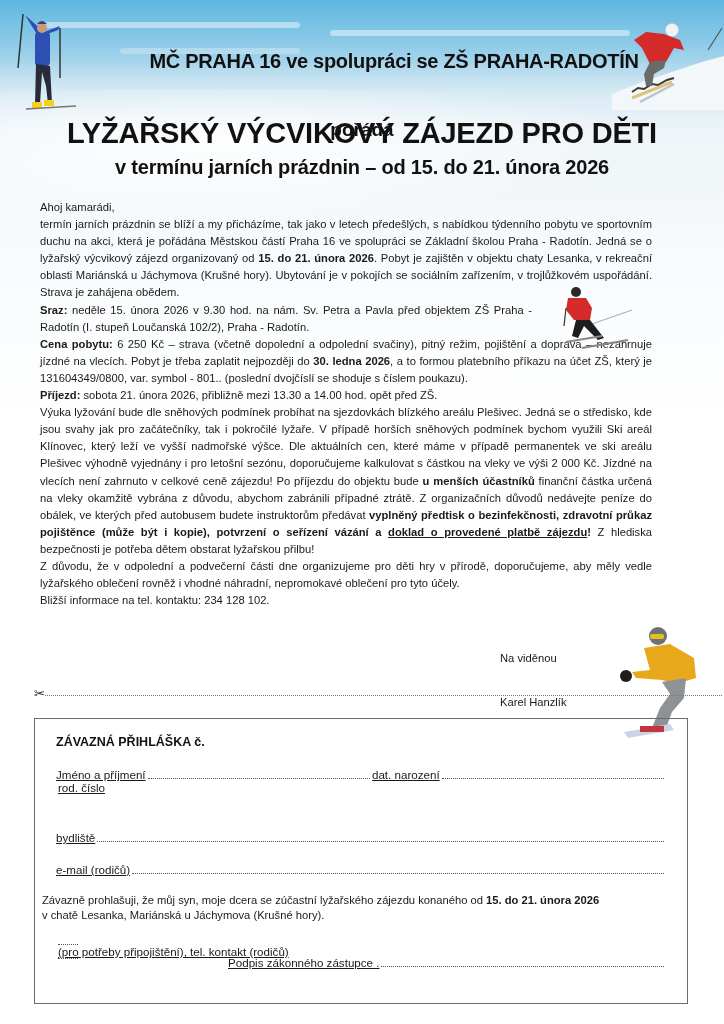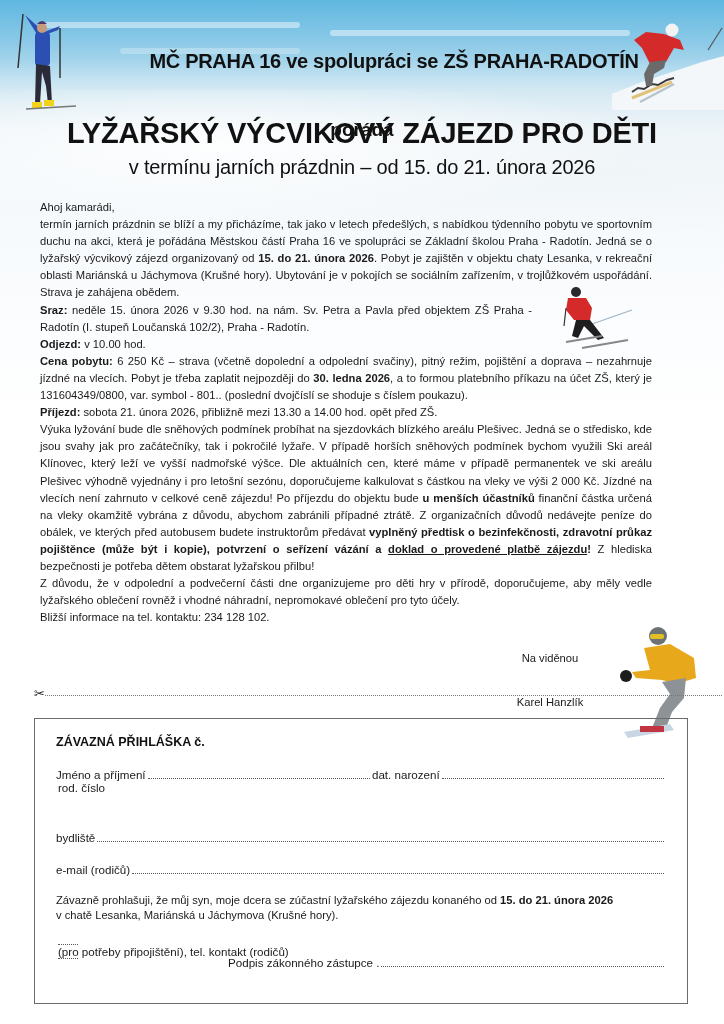--- a/index.html
+++ b/index.html
@@ -18,50 +18,50 @@
   .hero .streak { position: absolute; height: 6px; border-radius: 4px; background: rgba(255,255,255,0.45); }
   .hero .snowline {
     position: absolute; left: 0; top: 90px; width: 724px; height: 140px;
     background: radial-gradient(ellipse at 30% 40%, rgba(255,255,255,0.9), rgba(255,255,255,0) 60%),
                 radial-gradient(ellipse at 80% 60%, rgba(240,245,248,0.9), rgba(255,255,255,0) 55%);
   }
   .hdr { position: absolute; left: 0; width: 724px; text-align: center; color: #111; }
   .hdr1 { top: 50px; font-size: 20px; font-weight: bold; letter-spacing: -0.3px; margin-left: 32px; }
   .hdr2 { top: 83px; font-size: 19px; font-weight: bold; margin-top: 36px; }
   .hdr3 { top: 117px; font-size: 29px; font-weight: bold; letter-spacing: -0.2px; }
-  .hdr4 { top: 156px; font-size: 20px; font-weight: normal; letter-spacing: -0.2px; }
+  .hdr4 { top: 156px; font-size: 20px; font-weight: bold; letter-spacing: -0.2px; }
 
   .body-text {
     position: absolute; left: 40px; top: 199px; width: 612px;
     font-size: 11.2px; line-height: 17.1px; text-align: justify; color: #1a1a1a;
   }
   .body-text p { margin: 0; }
   .body-text b { font-weight: bold; }
   .body-text u { text-decoration: underline; }
   .narrow { width: 492px; display: block; }
 
-  .signoff { position: absolute; left: 500px; width: 100px; text-align: center; font-size: 11.2px; color: #1a1a1a; }
+  .signoff { position: absolute; left: 500px; width: 100px; text-align: left; font-size: 11.2px; color: #1a1a1a; }
   .signoff.s1 { top: 652px; }
   .signoff.s2 { top: 670px; margin-top: 26px; }
 
   .cutline {
     position: absolute; left: 36px; top: 695px; width: 686px; height: 0;
     border-top: 1px dotted #777;
   }
   .scissors { position: absolute; left: 34px; top: 686px; font-size: 13px; color: #222; background: #fff; line-height: 16px; }
 
   .form-box {
     position: absolute; left: 34px; top: 718px; width: 654px; height: 286px;
     border: 1px solid #6b6b6b; box-sizing: border-box;
   }
   .form-title { position: absolute; left: 56px; top: 735px; font-size: 12.5px; font-weight: bold; color: #111; }
-  .frow { position: absolute; left: 56px; width: 610px; font-size: 11.6px; color: #1a1a1a; display: flex; align-items: baseline; white-space: nowrap; }
+  .frow { position: absolute; left: 56px; width: 610px; font-size: 11.6px; color: #1a1a1a; display: flex; align-items: baseline; white-space: nowrap; text-decoration: underline; }
   .frow .dots { flex: 1; border-bottom: 1px dotted #555; margin: 0 2px; height: 9px; min-width: 20px; }
   .r1 { top: 768px; } .r2 { top: 781px; flex-direction: column; } .r3 { top: 831px; justify-content: center; } .r4 { top: 863px; }
-  .declaration { position: absolute; left: 56px; top: 893px; width: 620px; font-size: 11.2px; line-height: 15px; color: #1a1a1a; }
+  .declaration { position: absolute; left: 42px; top: 893px; width: 620px; font-size: 11.2px; line-height: 15px; color: #1a1a1a; }
   .declaration b { font-weight: bold; }
   .sign-row { position: absolute; left: 228px; top: 956px; width: 438px; }
 
   
   .fig { position: absolute; }
 </style>
 </head>
 <body>
 
 <div class="hero">
@@ -97,21 +97,20 @@
 
 <div class="hdr hdr1">MČ PRAHA 16 ve spolupráci se ZŠ PRAHA-RADOTÍN</div>
 <div class="hdr hdr2">pořádá</div>
 <div class="hdr hdr3">LYŽAŘSKÝ VÝCVIKOVÝ ZÁJEZD PRO DĚTI</div>
 <div class="hdr hdr4">v termínu jarních prázdnin – od 15. do 21. února 2026</div>
 
 <div class="body-text">
   <p>Ahoj kamarádi,</p>
   <p><span>termín jarních prázdnin se blíží a my přicházíme, tak jako v letech předešlých, s nabídkou týdenního pobytu ve sportovním duchu na akci, která je pořádána Městskou částí Praha 16 ve spolupráci se Základní školou Praha - Radotín. Jedná se o lyžařský výcvikový zájezd organizovaný od </span><b>15. do 21. února 2026</b><span>. Pobyt je zajištěn v objektu chaty Lesanka, v rekreační oblasti Mariánská u Jáchymova (Krušné hory). Ubytování je v pokojích se sociálním zařízením, v trojlůžkovém uspořádání. Strava je zahájena obědem.</span></p>
   <p class="narrow"><b>Sraz:</b><span> neděle 15. února 2026 v 9.30 hod. na nám. Sv. Petra a Pavla před objektem ZŠ Praha - Radotín (I. stupeň Loučanská 102/2), Praha - Radotín.</span></p>
-  <p><b>Odjezd:</b><span> v 10.00 hod.</span></p>
   <p><b>Cena pobytu:</b><span> 6 250 Kč – strava (včetně dopolední a odpolední svačiny), pitný režim, pojištění a doprava – nezahrnuje jízdné na vlecích. Pobyt je třeba zaplatit nejpozději do </span><b>30. ledna 2026</b><span>, a to formou platebního příkazu na účet ZŠ, který je 131604349/0800, var. symbol - 801.. (poslední dvojčíslí se shoduje s číslem poukazu).</span></p>
   <p><b>Příjezd:</b><span> sobota 21. února 2026, přibližně mezi 13.30 a 14.00 hod. opět před ZŠ.</span></p>
   <p><span>Výuka lyžování bude dle sněhových podmínek probíhat na sjezdovkách blízkého areálu Plešivec. Jedná se o středisko, kde jsou svahy jak pro začátečníky, tak i pokročilé lyžaře. V případě horších sněhových podmínek bychom využili Ski areál Klínovec, který leží ve vyšší nadmořské výšce. Dle aktuálních cen, které máme v případě permanentek ve ski areálu Plešivec výhodně vyjednány i pro letošní sezónu, doporučujeme kalkulovat s částkou na vleky ve výši 2 000 Kč. Jízdné na vlecích není zahrnuto v celkové ceně zájezdu! Po příjezdu do objektu bude </span><b>u menších účastníků</b><span> finanční částka určená na vleky okamžitě vybrána z důvodu, abychom zabránili případné ztrátě. Z organizačních důvodů nedávejte peníze do obálek, ve kterých před autobusem budete instruktorům předávat </span><b>vyplněný předtisk o bezinfekčnosti, zdravotní průkaz pojištěnce (může být i kopie), potvrzení o seřízení vázání a </b><b><u>doklad o provedené platbě zájezdu</u></b><b>!</b><span> Z hlediska bezpečnosti je potřeba dětem obstarat lyžařskou přilbu!</span></p>
   <p>Z důvodu, že v odpolední a podvečerní části dne organizujeme pro děti hry v přírodě, doporučujeme, aby měly vedle lyžařského oblečení rovněž i vhodné náhradní, nepromokavé oblečení pro tyto účely.</p>
   <p>Bližší informace na tel. kontaktu: 234 128 102.</p>
 </div>
 
 <svg class="fig" style="left:562px;top:286px" width="72" height="66" viewBox="0 0 72 66">
   <line x1="30" y1="38" x2="70" y2="24" stroke="#9fb6c8" stroke-width="1.3"></line>
   <circle cx="14" cy="6" r="5" fill="#2a2a2a"></circle>

